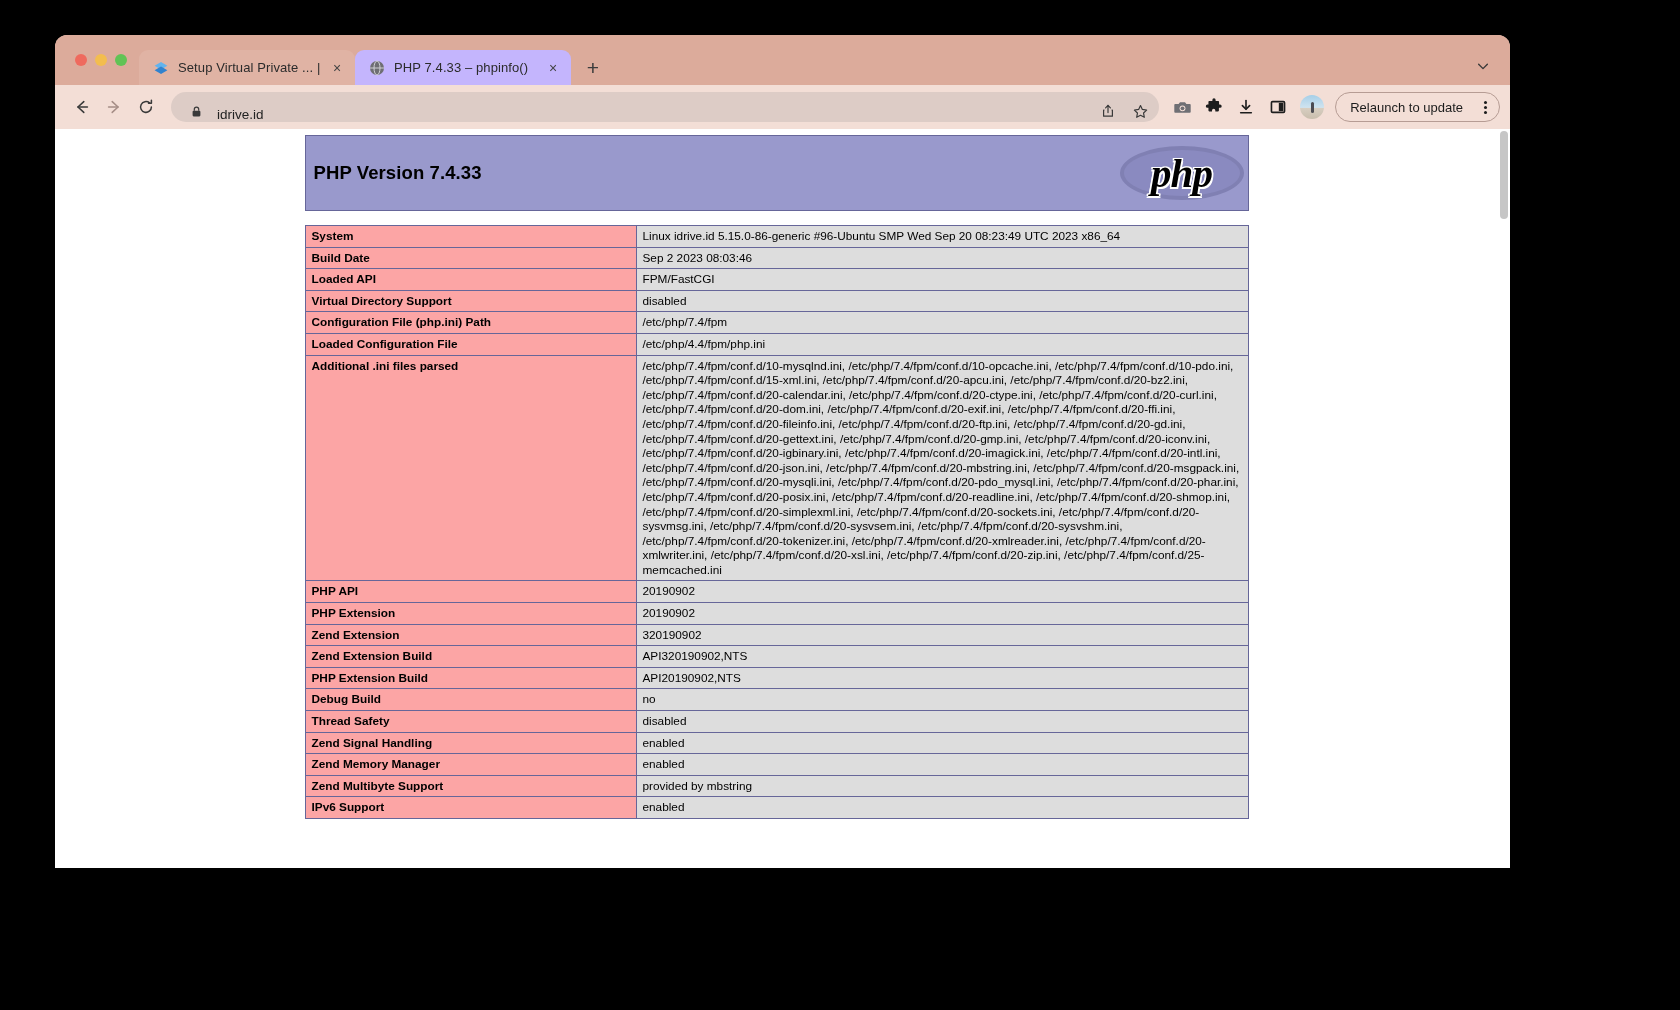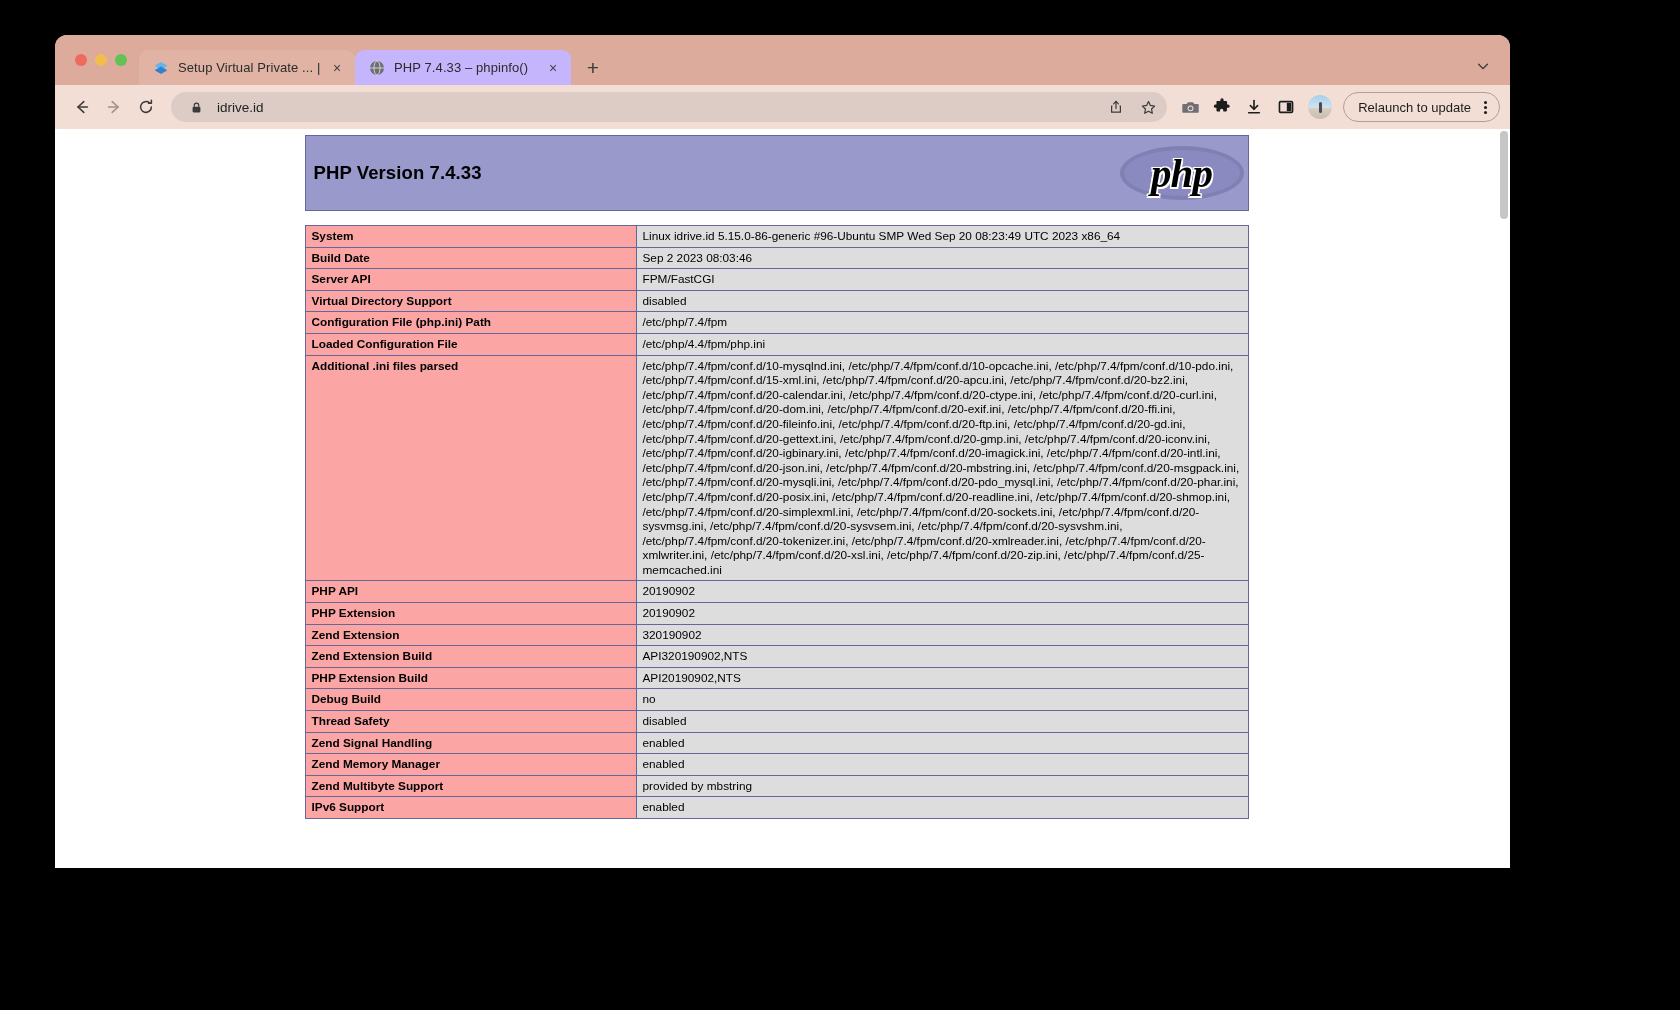--- a/index.html
+++ b/index.html
@@ -109,21 +109,21 @@
   }
   .nav-btn.disabled { color: #a58d86; }
 
   #omnibox {
     flex: 1 1 auto;
     height: 30px;
     background: #ddccc6;
     border-radius: 16px;
     margin: 0 6px 0 8px;
     display: flex;
-    align-items: center;
+    align-items: flex-end;
     padding: 0 8px 0 14px;
     gap: 10px;
     min-width: 0;
   }
   #omnibox-url {
     flex: 1 1 auto;
     font-size: 13.5px;
     color: #222;
     white-space: nowrap;
     overflow: hidden;
@@ -155,21 +155,21 @@
     width: 3px; height: 11px; border-radius: 2px;
     background: #4b4b52;
   }
   #relaunch-button {
     flex: 0 0 auto;
     height: 28px;
     border: 1px solid #b69c94;
     border-radius: 15px;
     display: flex;
     align-items: center;
-    gap: 6px;
+    gap: 14px;
     padding: 0 6px 0 14px;
     font-size: 13px;
     color: #1c1c1c;
     margin-left: 4px;
     white-space: nowrap;
   }
   #kebab-icon {
     width: 16px; height: 18px;
     display:flex; flex-direction:column; align-items:center; justify-content:center; gap:2px;
   }
@@ -440,21 +440,21 @@
           <tbody id="info-rows">
               <tr>
                 <td class="key">System</td>
                 <td class="val">Linux idrive.id 5.15.0-86-generic #96-Ubuntu SMP Wed Sep 20 08:23:49 UTC 2023 x86_64</td>
               </tr>
               <tr>
                 <td class="key">Build Date</td>
                 <td class="val">Sep 2 2023 08:03:46</td>
               </tr>
               <tr>
-                <td class="key">Server API</td>
+                <td class="key">Loaded API</td>
                 <td class="val">FPM/FastCGI</td>
               </tr>
               <tr>
                 <td class="key">Virtual Directory Support</td>
                 <td class="val">disabled</td>
               </tr>
               <tr>
                 <td class="key">Configuration File (php.ini) Path</td>
                 <td class="val">/etc/php/7.4/fpm</td>
               </tr>

